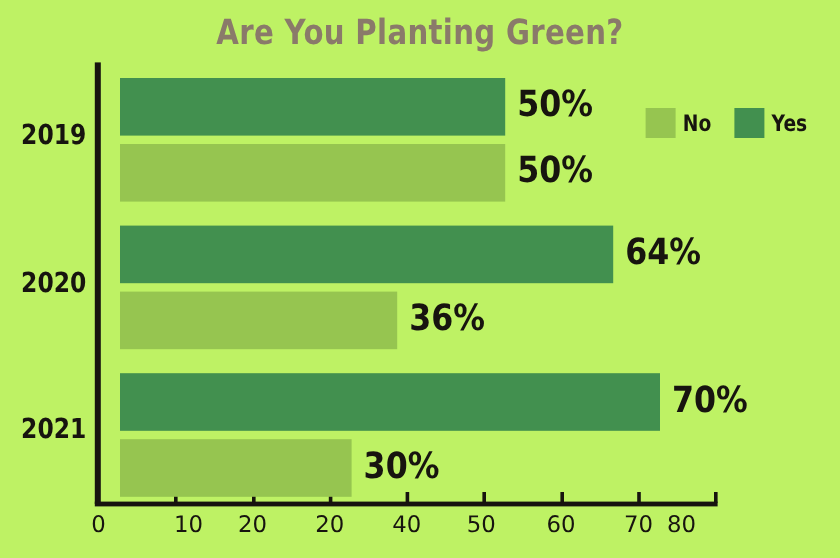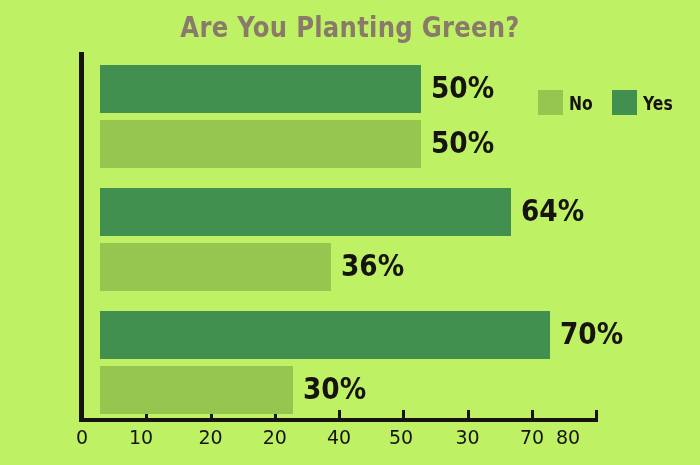--- a/index.html
+++ b/index.html
@@ -157,42 +157,47 @@
     <div class="legend-item">
       <span class="legend-swatch" style="background:#96c550"></span>
       <span class="legend-label">No</span>
     </div>
     <div class="legend-item">
       <span class="legend-swatch" style="background:#42904f"></span>
       <span class="legend-label">Yes</span>
     </div>
   </div>
 
+  <div id="y-labels">
+    <div class="y-cat-label" style="top:100px">2019</div>
+    <div class="y-cat-label" style="top:223px">2020</div>
+    <div class="y-cat-label" style="top:345px">2021</div>
+  </div>
 
   <div id="y-axis-line"></div>
   <div id="x-axis-line"></div>
 
   <div id="ticks">
       <div class="tick" style="left: 145.25px;"></div>
       <div class="tick" style="left: 209.5px;"></div>
       <div class="tick" style="left: 273.75px;"></div>
       <div class="tick" style="left: 338px;"></div>
       <div class="tick" style="left: 402.25px;"></div>
       <div class="tick" style="left: 466.5px;"></div>
       <div class="tick" style="left: 530.75px;"></div>
       <div class="tick" style="left: 595px;"></div>
     </div>
   <div id="x-tick-labels">
       <div class="x-tick-label" style="left: 82px;">0</div>
-      <div class="x-tick-label" style="left: 141px;">10</div>
+      <div class="x-tick-label" style="left: 157px;">10</div>
       <div class="x-tick-label" style="left: 210.5px;">20</div>
       <div class="x-tick-label" style="left: 274.75px;">20</div>
       <div class="x-tick-label" style="left: 339px;">40</div>
       <div class="x-tick-label" style="left: 401px;">50</div>
-      <div class="x-tick-label" style="left: 467.5px;">30</div>
+      <div class="x-tick-label" style="left: 467.5px;">60</div>
       <div class="x-tick-label" style="left: 532px;">70</div>
       <div class="x-tick-label" style="left: 568px;">80</div>
     </div>
 
   <div id="plot">
     <div class="bar" style="top: 7px; width: 321.25px; background: rgb(66, 144, 79);"></div>
     <div class="bar-value" style="left: 331.25px; top: 15px;">50%</div>
 
     <div class="bar" style="top: 62px; width: 321.25px; background: rgb(150, 197, 80);"></div>
     <div class="bar-value" style="left: 331.25px; top: 70px;">50%</div>

